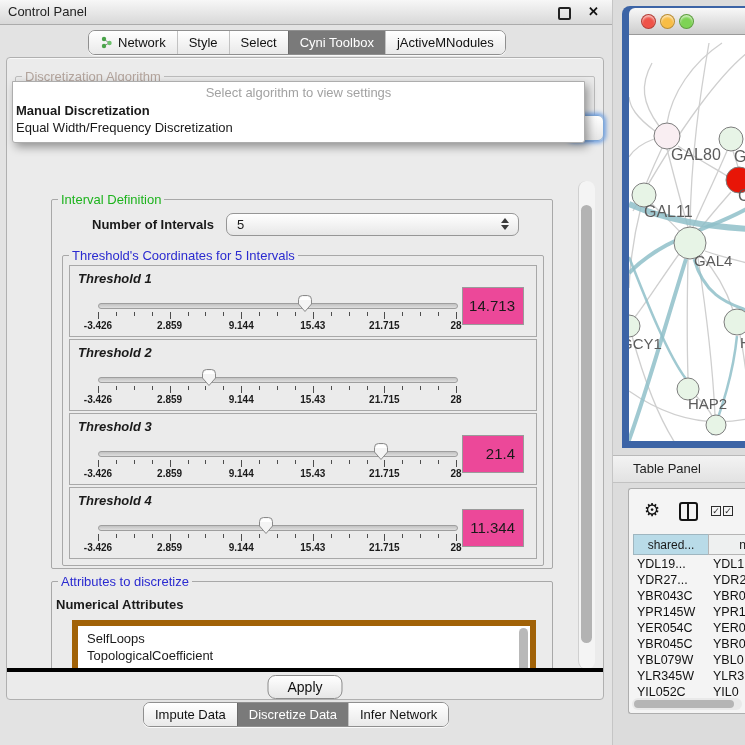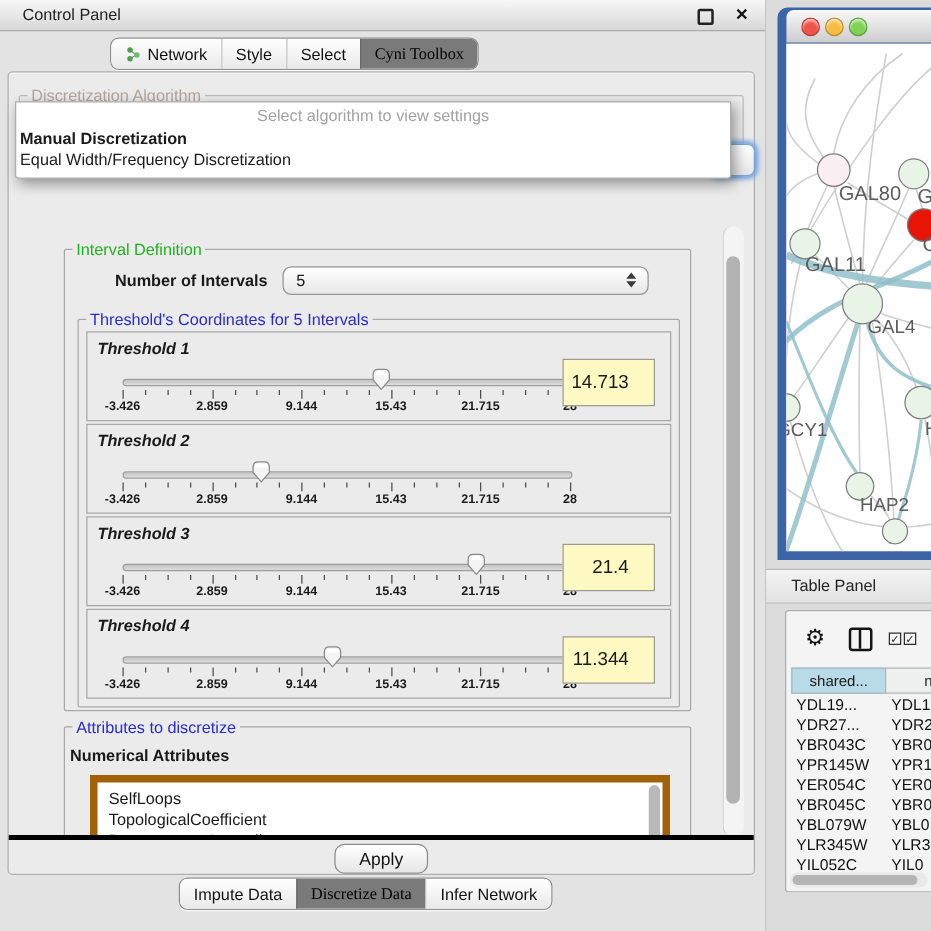--- a/index.html
+++ b/index.html
@@ -7,31 +7,31 @@
     width:745px;height:745px;position:relative;overflow:hidden;
     background:#dcdcdc;
     font-family:"Liberation Sans", sans-serif;
     font-size:13px;color:#1a1a1a;
     -webkit-font-smoothing:antialiased;
   }
   
   .left-panel{position:absolute;left:0;top:0;width:612px;height:745px;background:#e3e3e3;border-right:1px solid #c5c5c5;}
   .titlebar{position:absolute;left:0;top:0;width:100%;height:24px;
     background:linear-gradient(#f7f7f7,#d8d8d8);border-bottom:1px solid #ababab;}
-  .titlebar .title{position:absolute;left:8px;top:4px;font-size:13px;color:#222;margin-left:10px;}
+  .titlebar .title{position:absolute;left:8px;top:4px;font-size:13px;color:#222;}
   .float-icon{position:absolute;right:41px;top:7px;width:9px;height:9px;border:2px solid #222;border-radius:2px;}
   .close-icon{position:absolute;right:13px;top:4px;font-size:13px;font-weight:bold;color:#111;}
 
   
   .seg-tabs{position:absolute;display:flex;border:1px solid #8f8f8f;border-radius:7px;overflow:hidden;
     background:#fff;box-shadow:0 1px 0 rgba(255,255,255,.8);}
   .seg-tab{padding:4px 11px;font-size:13px;color:#111;background:linear-gradient(#ffffff,#e9e9e9);
     border-left:1px solid #c2c2c2;display:flex;align-items:center;gap:5px;white-space:nowrap;}
   .seg-tab:first-child{border-left:none;}
-  .seg-tab.selected{background:var(--selected-tab,#7a7a7a);color:#000000;border-left-color:#696969;font-family:Liberation Serif, serif;}
+  .seg-tab.selected{background:var(--selected-tab,#7a7a7a);color:#ffffff;border-left-color:#696969;}
   .seg-tabs.top{top:30px;left:88px;}
   .seg-tabs.bottom{top:702px;left:143px;}
 
   .content-panel{position:absolute;left:6px;top:57px;width:596px;height:641px;
     background:#ebebeb;border:1px solid #b0b0b0;border-radius:4px;box-shadow:inset 0 1px 0 #f8f8f8;}
 
   .group{position:absolute;border:1px solid #a8a8a8;border-radius:2px;}
   .group-label{position:absolute;top:-8px;left:6px;background:#ebebeb;padding:0 3px;font-size:13px;line-height:15px;}
   .lbl-green{color:var(--title-green,#1db31d);}
   .lbl-blue{color:var(--title-blue,#2a2ad0);}
@@ -60,22 +60,22 @@
   .thr-row{position:relative;margin:0 0 2px 0;height:70px;border:1px solid #a8a8a8;background:#ebebeb;}
   .thr-rows{position:absolute;left:6px;top:9px;width:468px;}
   .thr-label{position:absolute;left:8px;top:5px;font-weight:bold;font-size:13px;font-style:italic;}
   .thr-track{position:absolute;left:28px;top:37px;width:358px;height:4px;border:1px solid #9e9e9e;border-radius:3px;
     background:linear-gradient(#c2c2c2,#dedede);}
   .thr-thumb{position:absolute;top:28px;width:16px;height:19px;}
   .tick{position:absolute;width:1px;background:#4d4d4d;}
   .tick.minor{top:46px;height:4px;}
   .tick.major{top:46px;height:7px;}
   .tick-lab{position:absolute;top:54px;font-size:10px;font-weight:bold;color:#1a1a1a;transform:translateX(-50%);white-space:nowrap;}
-  .thr-value{position:absolute;right:12px;top:21px;width:52px;height:36px;background:#fef9c3;border:1px solid #9a9a9a;
-    font-size:15px;text-align:right;line-height:36px;padding-right:20px;}
+  .thr-value{position:absolute;right:12px;top:21px;width:52px;height:36px;background:#ec4899;border:1px solid #9a9a9a;
+    font-size:15px;text-align:right;line-height:36px;padding-right:8px;}
 
   .attributes-group{left:40px;top:392px;width:500px;height:130px;}
   .na-label{position:absolute;left:4px;top:15px;font-weight:bold;font-size:13px;}
   .attr-list{position:absolute;left:20px;top:38px;width:464px;height:90px;background:#fff;border:6px solid #a16207;
     padding-top:4px;box-sizing:border-box;}
   .attr-item{padding-left:9px;font-size:13px;line-height:17px;}
   .list-scroll{position:absolute;right:2px;top:2px;width:9px;height:58px;background:#b9b9b9;border-radius:5px;}
 
   .vscrollbar{position:absolute;left:571px;top:123px;width:16px;height:488px;background:#f4f4f4;
     border-left:1px solid #d0d0d0;border-radius:8px;}
@@ -145,20 +145,23 @@
         <span>Network</span>
       </div>
       <div class="seg-tab">
         <span>Style</span>
       </div>
       <div class="seg-tab">
         <span>Select</span>
       </div>
       <div class="seg-tab selected">
         <span>Cyni Toolbox</span>
+      </div>
+      <div class="seg-tab">
+        <span>jActiveMNodules</span>
       </div>
     </div>
 
   <div class="content-panel">
 
     <div class="group dim-group">
       <span class="group-label lbl-dim">Discretization Algorithm</span>
       <div class="focus-combo-sliver"></div>
     </div>
 

